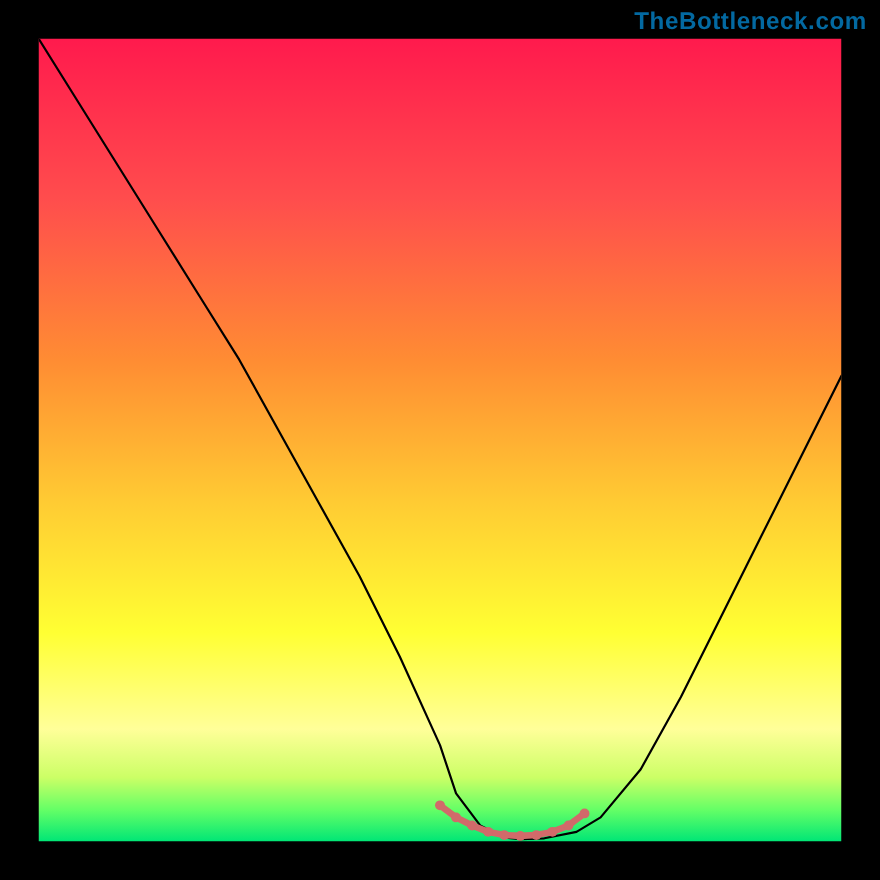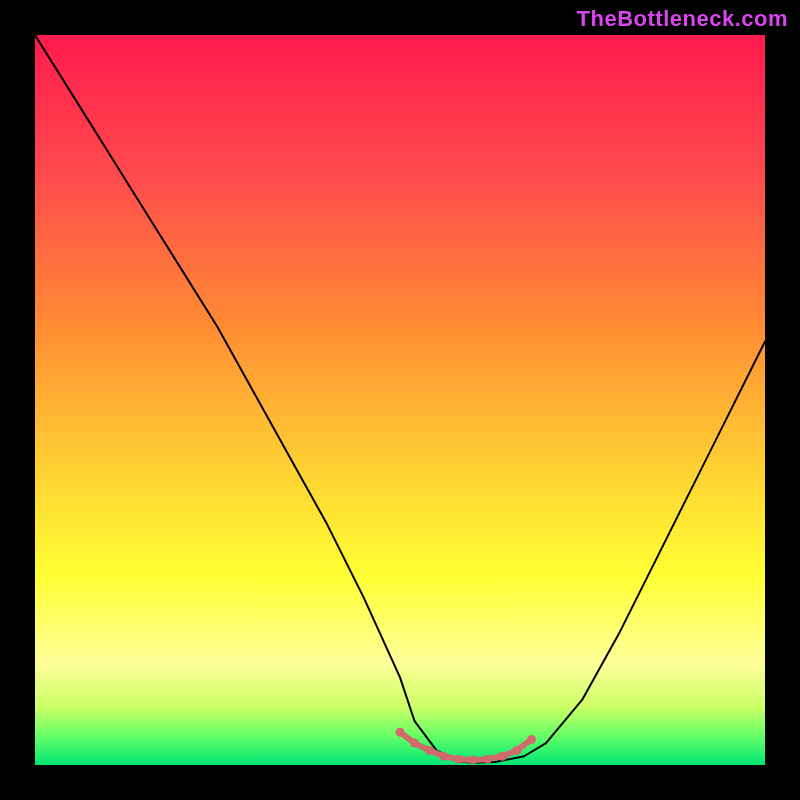--- a/index.html
+++ b/index.html
@@ -14,21 +14,21 @@
   .frame {
     position: relative;
     width: 800px;
     height: 800px;
     background: #000;
   }
   .watermark {
     position: absolute;
     top: 6px;
     right: 12px;
-    color: #d946ef;
+    color: #0369a1;
     font-size: 22px;
     font-weight: 600;
     letter-spacing: 0.5px;
     z-index: 10;
     user-select: none;
   }
   .plot-wrap {
     position: absolute;
     left: 35px;
     top: 35px;

